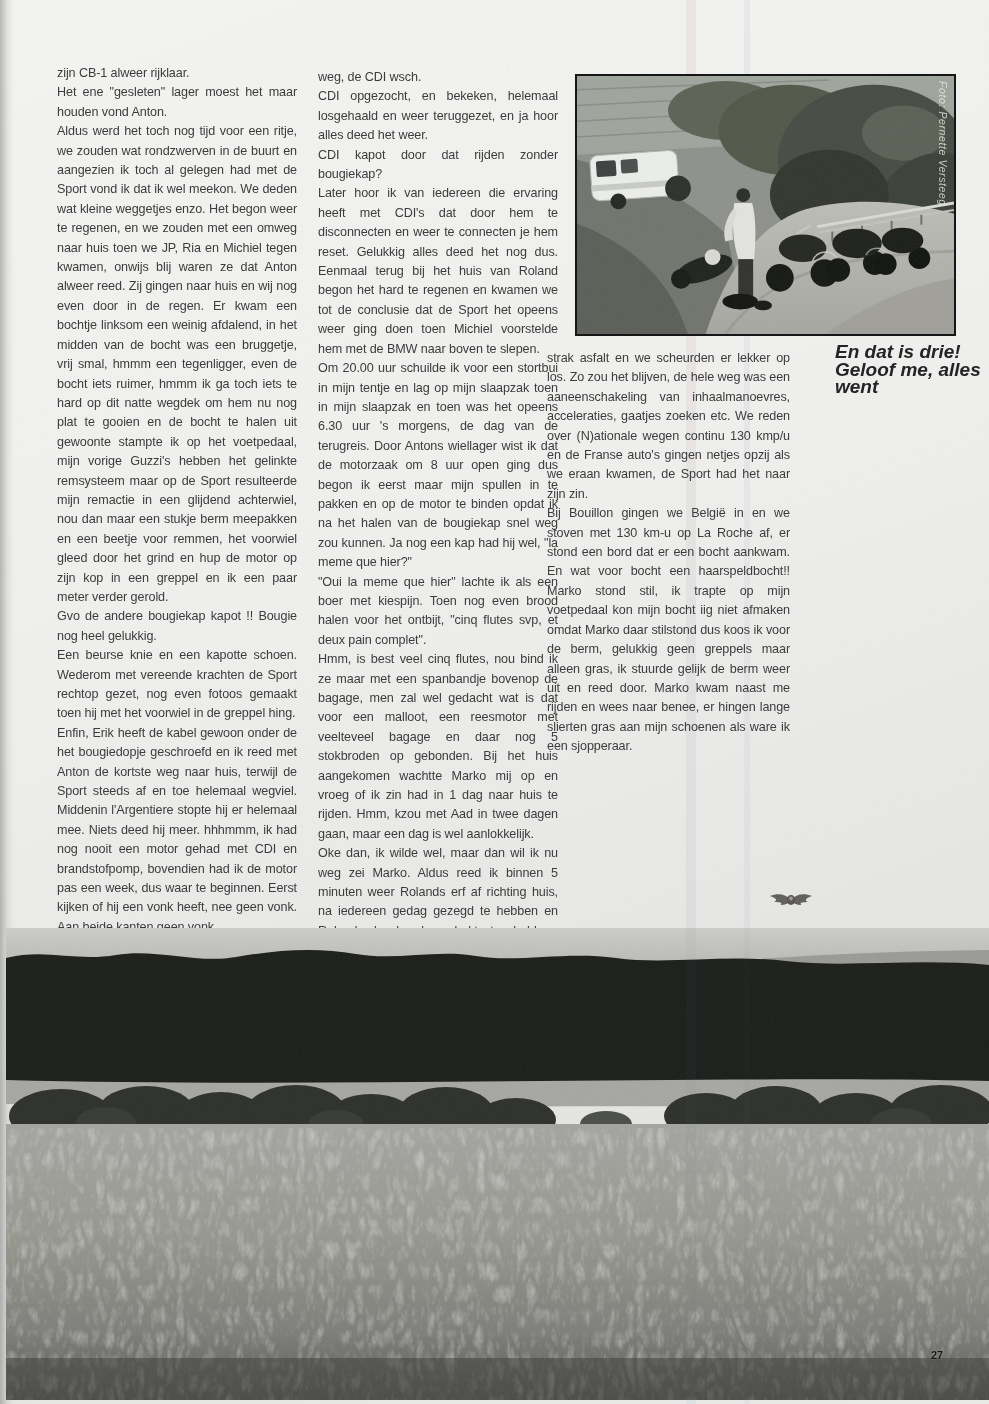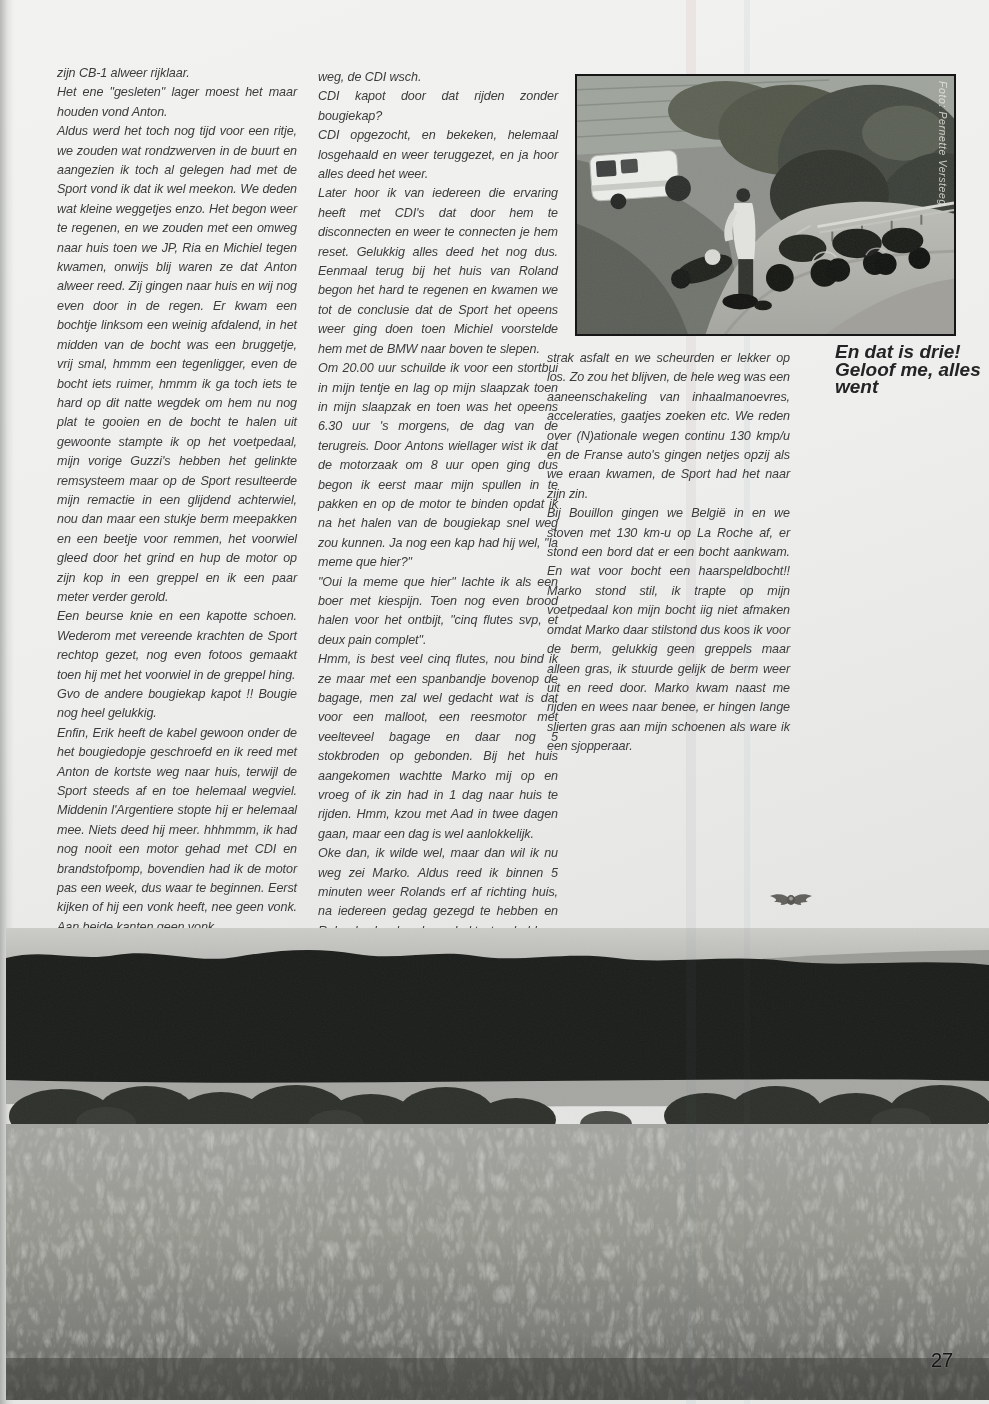--- a/index.html
+++ b/index.html
@@ -7,60 +7,60 @@
     position:relative;width:989px;height:1404px;margin:0 auto;overflow:hidden;
     background:linear-gradient(160deg,#f2f2f0 0%,#eeefed 40%,#e4e5e3 72%,#e9eae8 100%);
     font-family:"Liberation Sans",sans-serif;color:#3b3b3b;
   }
   .left-edge{position:absolute;left:0;top:0;width:14px;height:100%;
     background:linear-gradient(90deg,rgba(70,75,72,.35),rgba(120,125,120,.12) 55%,rgba(0,0,0,0));}
   .scan-streak{position:absolute;top:0;height:100%;pointer-events:none;}
   .streak-a{left:686px;width:10px;background:linear-gradient(180deg,rgba(150,60,60,.07),rgba(60,90,140,.06));}
   .streak-b{left:744px;width:6px;background:rgba(60,90,140,.05);}
   .col{position:absolute;width:240px;font-size:12.6px;line-height:19.4px;
-    text-align:justify;letter-spacing:-.1px;color:#3c3c3c;font-style:italic;}
+    text-align:justify;letter-spacing:-.1px;color:#3c3c3c;}
   .col p{margin:0;}
   .col1{left:57px;top:64px;}
   .col2{left:318px;top:68px;}
   .col3{left:547px;top:349px;width:243px;}
   .photo-top{position:absolute;left:575px;top:74px;width:381px;height:262px;
     border:2px solid #161616;box-sizing:border-box;background:#8e908b;}
   .photo-top svg{display:block;width:100%;height:100%;}
   .photo-credit{position:absolute;top:5px;right:5px;writing-mode:vertical-rl;
     font-size:10.5px;font-style:italic;color:rgba(232,232,226,.82);letter-spacing:.6px;}
   .caption{position:absolute;left:835px;top:343px;width:150px;
     font-size:19px;line-height:17.5px;font-weight:bold;font-style:italic;color:#242424;}
   .emblem{position:absolute;left:768px;top:892px;width:46px;height:16px;opacity:.8;}
   .photo-bottom{position:absolute;left:6px;top:928px;width:983px;height:472px;}
   .photo-bottom svg{display:block;width:100%;height:100%;}
-  .page-number{position:absolute;left:931px;top:1349px;font-size:20px;font-weight:normal;
+  .page-number{position:absolute;left:931px;top:1349px;font-size:11px;font-weight:bold;
     color:#141414;text-shadow:0 0 2px rgba(255,255,255,.4);}
 </style>
 </head>
 <body>
 
 <div class="page">
   <div class="left-edge"></div>
   <div class="scan-streak streak-a"></div>
   <div class="scan-streak streak-b"></div>
 
   <div class="col col1">
     <p>zijn CB-1 alweer rijklaar.</p>
     <p>Het ene "gesleten" lager moest het maar houden vond Anton.</p>
     <p>Aldus werd het toch nog tijd voor een ritje, we zouden wat rondzwerven in de buurt en aangezien ik toch al gelegen had met de Sport vond ik dat ik wel meekon. We deden wat kleine weggetjes enzo. Het begon weer te regenen, en we zouden met een omweg naar huis toen we JP, Ria en Michiel tegen kwamen, onwijs blij waren ze dat Anton alweer reed. Zij gingen naar huis en wij nog even door in de regen. Er kwam een bochtje linksom een weinig afdalend, in het midden van de bocht was een bruggetje, vrij smal, hmmm een tegenligger, even de bocht iets ruimer, hmmm ik ga toch iets te hard op dit natte wegdek om hem nu nog plat te gooien en de bocht te halen uit gewoonte stampte ik op het voetpedaal, mijn vorige Guzzi's hebben het gelinkte remsysteem maar op de Sport resulteerde mijn remactie in een glijdend achterwiel, nou dan maar een stukje berm meepakken en een beetje voor remmen, het voorwiel gleed door het grind en hup de motor op zijn kop in een greppel en ik een paar meter verder gerold.</p>
+    <p>Gvo de andere bougiekap kapot !!  Bougie nog heel gelukkig.</p>
     <p>Een beurse knie en een kapotte schoen. Wederom met vereende krachten de Sport rechtop gezet, nog even fotoos gemaakt toen hij met het voorwiel in de greppel hing.</p>
-    <p>Gvo de andere bougiekap kapot !!  Bougie nog heel gelukkig.</p>
     <p>Enfin, Erik heeft de kabel gewoon onder de het bougiedopje geschroefd en ik reed met Anton de kortste weg naar huis, terwijl de Sport steeds af en toe helemaal wegviel. Middenin l'Argentiere stopte hij er helemaal mee. Niets deed hij meer. hhhmmm, ik had nog nooit een motor gehad met CDI en brandstofpomp, bovendien had ik de motor pas een week, dus waar te beginnen. Eerst kijken of hij een vonk heeft, nee geen vonk. Aan beide kanten geen vonk.</p>
     <p>En ook de brandstofpomp hoor je niet als het contact aangaat, dus er is iets helemaal</p>
   </div>
 
   <div class="col col2">
     <p>weg, de CDI wsch.</p>
+    <p>CDI opgezocht, en bekeken, helemaal losgehaald en weer teruggezet, en ja hoor alles deed het weer.</p>
     <p>CDI kapot door dat rijden zonder bougiekap?</p>
-    <p>CDI opgezocht, en bekeken, helemaal losgehaald en weer teruggezet, en ja hoor alles deed het weer.</p>
     <p>Later hoor ik van iedereen die ervaring heeft met CDI's dat door hem te disconnecten en weer te connecten je hem reset. Gelukkig alles deed het nog dus. Eenmaal terug bij het huis van Roland begon het hard te regenen en kwamen we tot de conclusie dat de Sport het opeens weer ging doen toen Michiel voorstelde hem met de BMW naar boven te slepen.</p>
     <p>Om 20.00 uur schuilde ik voor een stortbui in mijn tentje en lag op mijn slaapzak toen in mijn slaapzak en toen was het opeens 6.30 uur 's morgens, de dag van de terugreis. Door Antons wiellager wist ik dat de motorzaak om 8 uur open ging dus begon ik eerst maar mijn spullen in te pakken en op de motor te binden opdat ik na het halen van de bougiekap snel weg zou kunnen. Ja nog een kap had hij wel, "la meme que hier?"</p>
     <p>"Oui la meme que hier" lachte ik als een boer met kiespijn. Toen nog even brood halen voor het ontbijt, "cinq flutes svp, et deux pain complet".</p>
     <p>Hmm, is best veel cinq flutes, nou bind ik ze maar met een spanbandje bovenop de bagage, men zal wel gedacht wat is dat voor een malloot, een reesmotor met veelteveel bagage en daar nog 5 stokbroden op gebonden. Bij het huis aangekomen wachtte Marko mij op en vroeg of ik zin had in 1 dag naar huis te rijden. Hmm, kzou met Aad in twee dagen gaan, maar een dag is wel aanlokkelijk.</p>
     <p>Oke dan, ik wilde wel, maar dan wil ik nu weg zei Marko. Aldus reed ik binnen 5 minuten weer Rolands erf af richting huis, na iedereen gedag gezegd te hebben en Roland de hand gedrukt te hebben, vertrokken we om 8.44 uur. Het eerste stuk naar de Rhône was waanzinnig, mooie bochten,</p>
   </div>
 
   <div class="col col3">
     <p>strak asfalt en we scheurden er lekker op los. Zo zou het blijven, de hele weg was een aaneenschakeling van inhaalmanoevres, acceleraties, gaatjes zoeken etc. We reden over (N)ationale wegen continu 130 kmp/u en de Franse auto's gingen netjes opzij als we eraan kwamen, de Sport had het naar zijn zin.</p>
     <p>Bij Bouillon gingen we België in en we stoven met 130 km-u op La Roche af, er stond een bord dat er een bocht aankwam. En wat voor bocht een haarspeldbocht!! Marko stond stil, ik trapte op mijn voetpedaal kon mijn bocht iig niet afmaken omdat Marko daar stilstond dus koos ik voor de berm, gelukkig geen greppels maar alleen gras, ik stuurde gelijk de berm weer uit en reed door. Marko kwam naast me rijden en wees naar benee, er hingen lange slierten gras aan mijn schoenen als ware ik een sjopperaar.</p>

